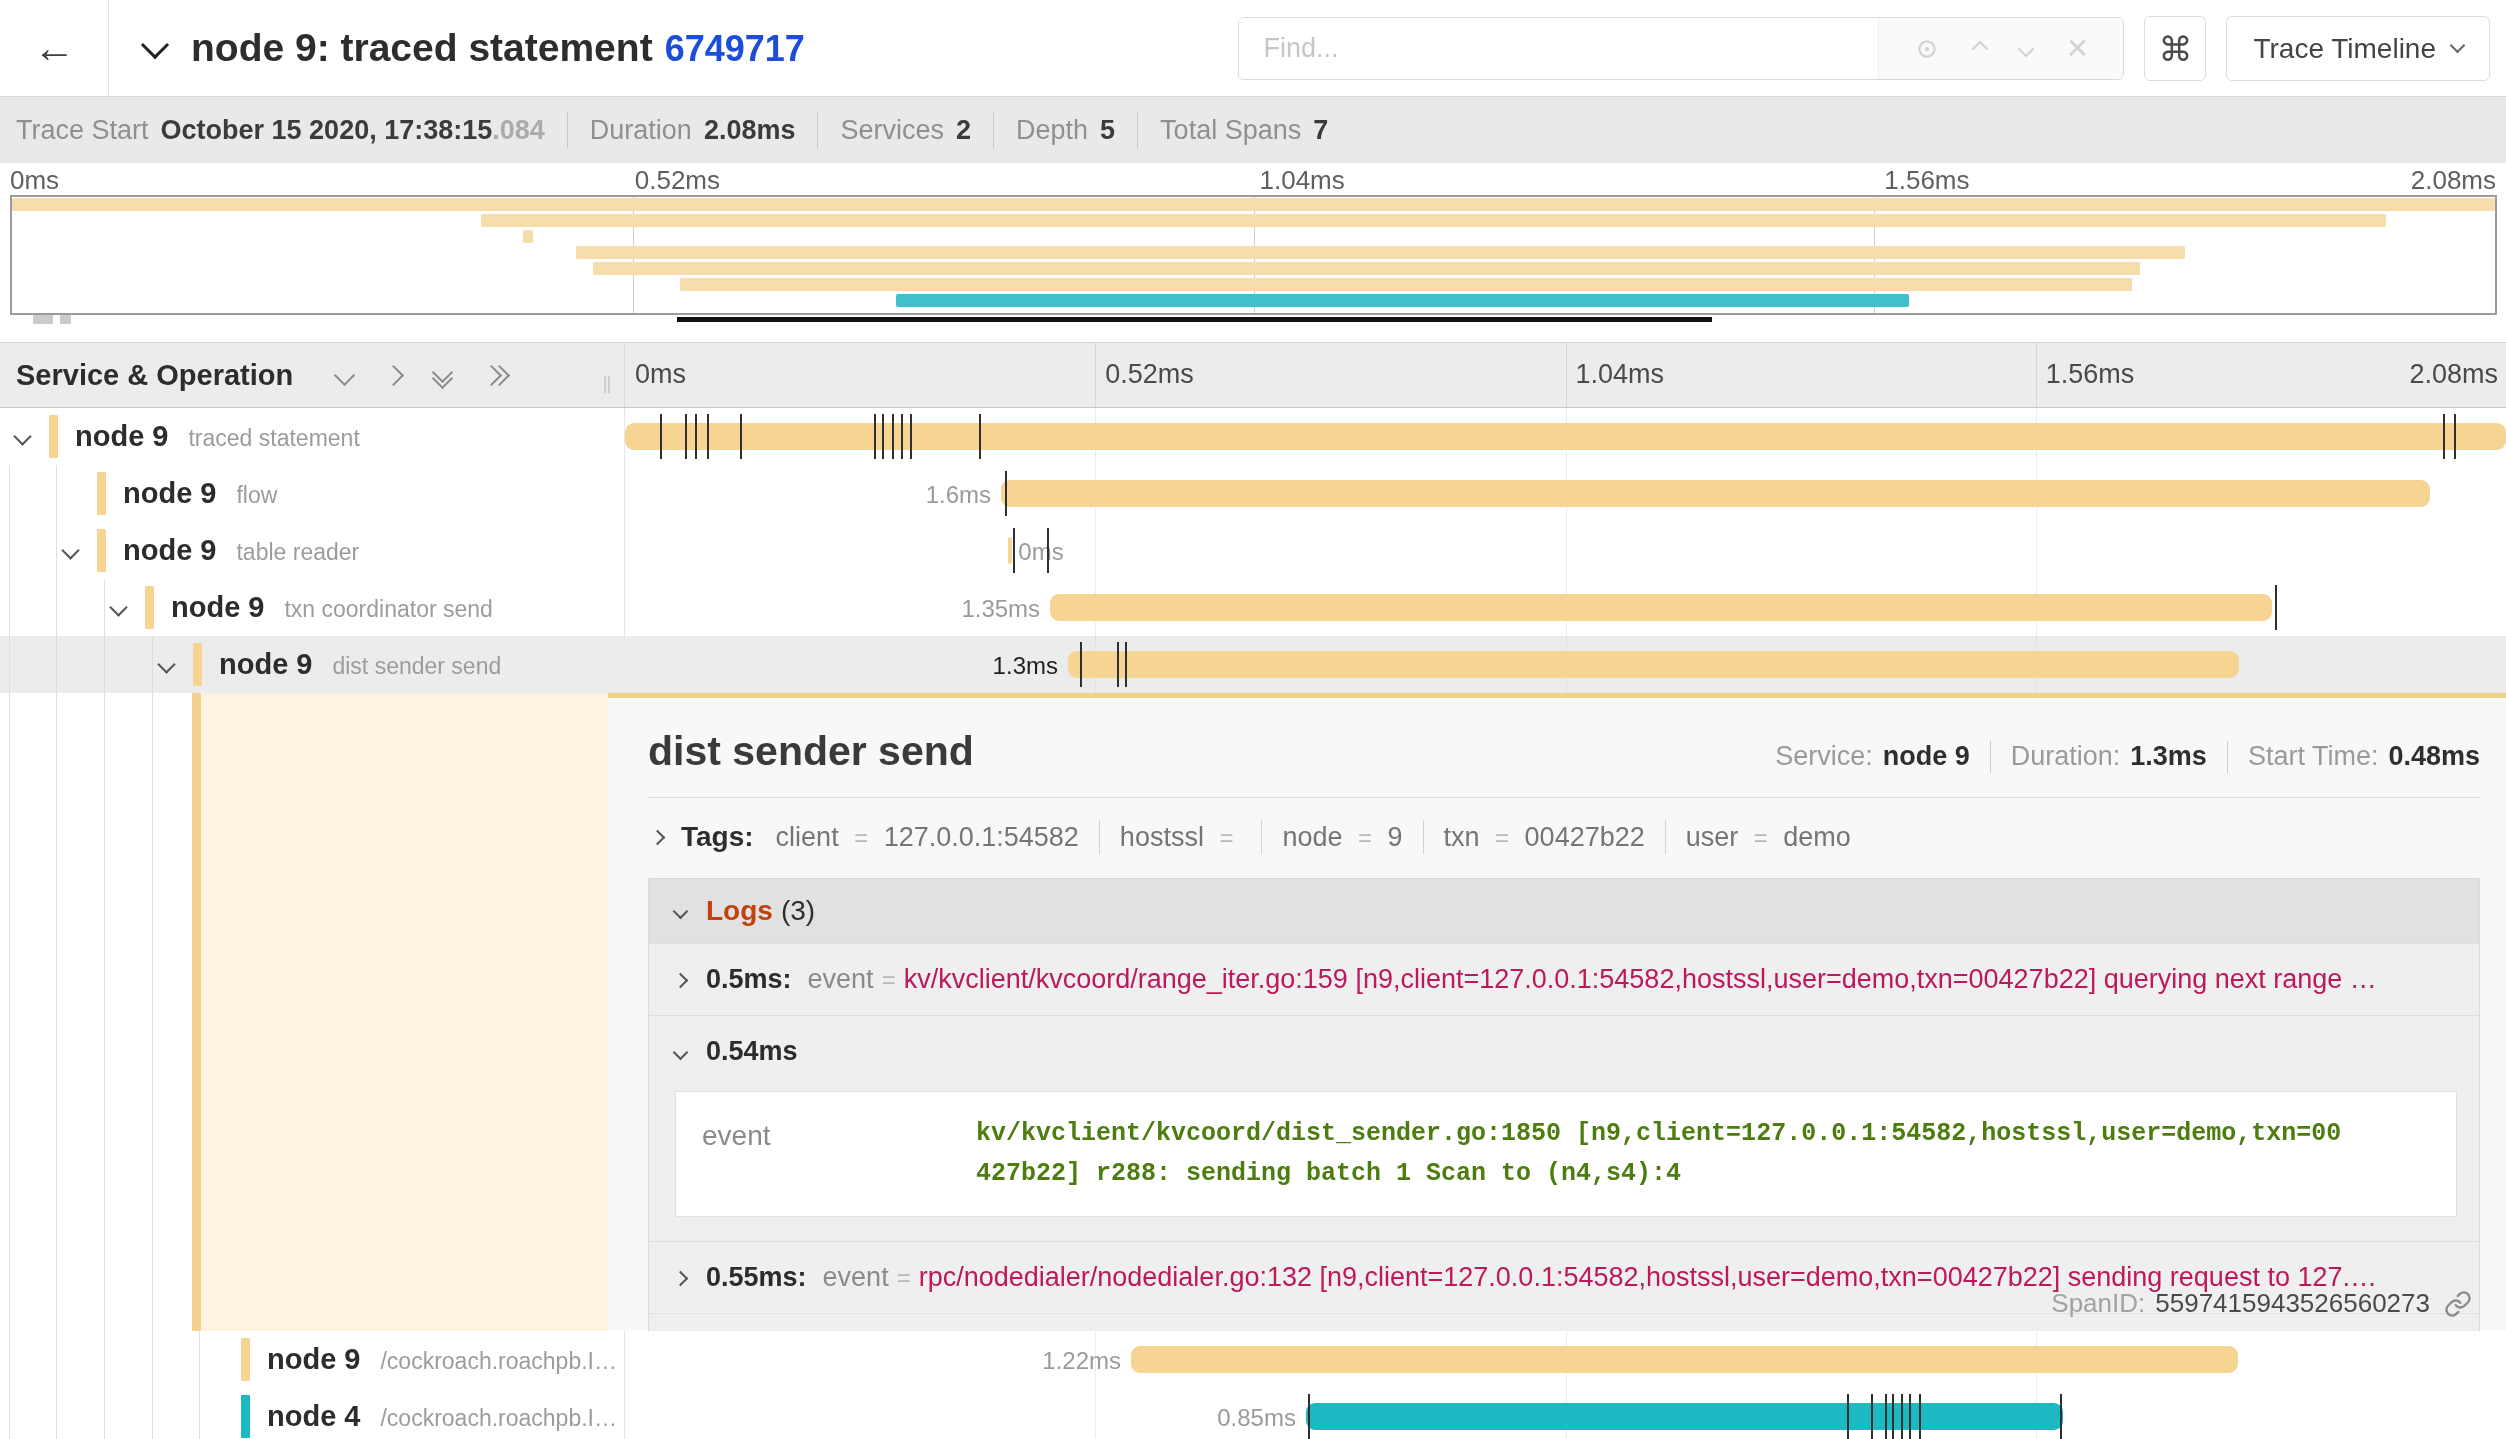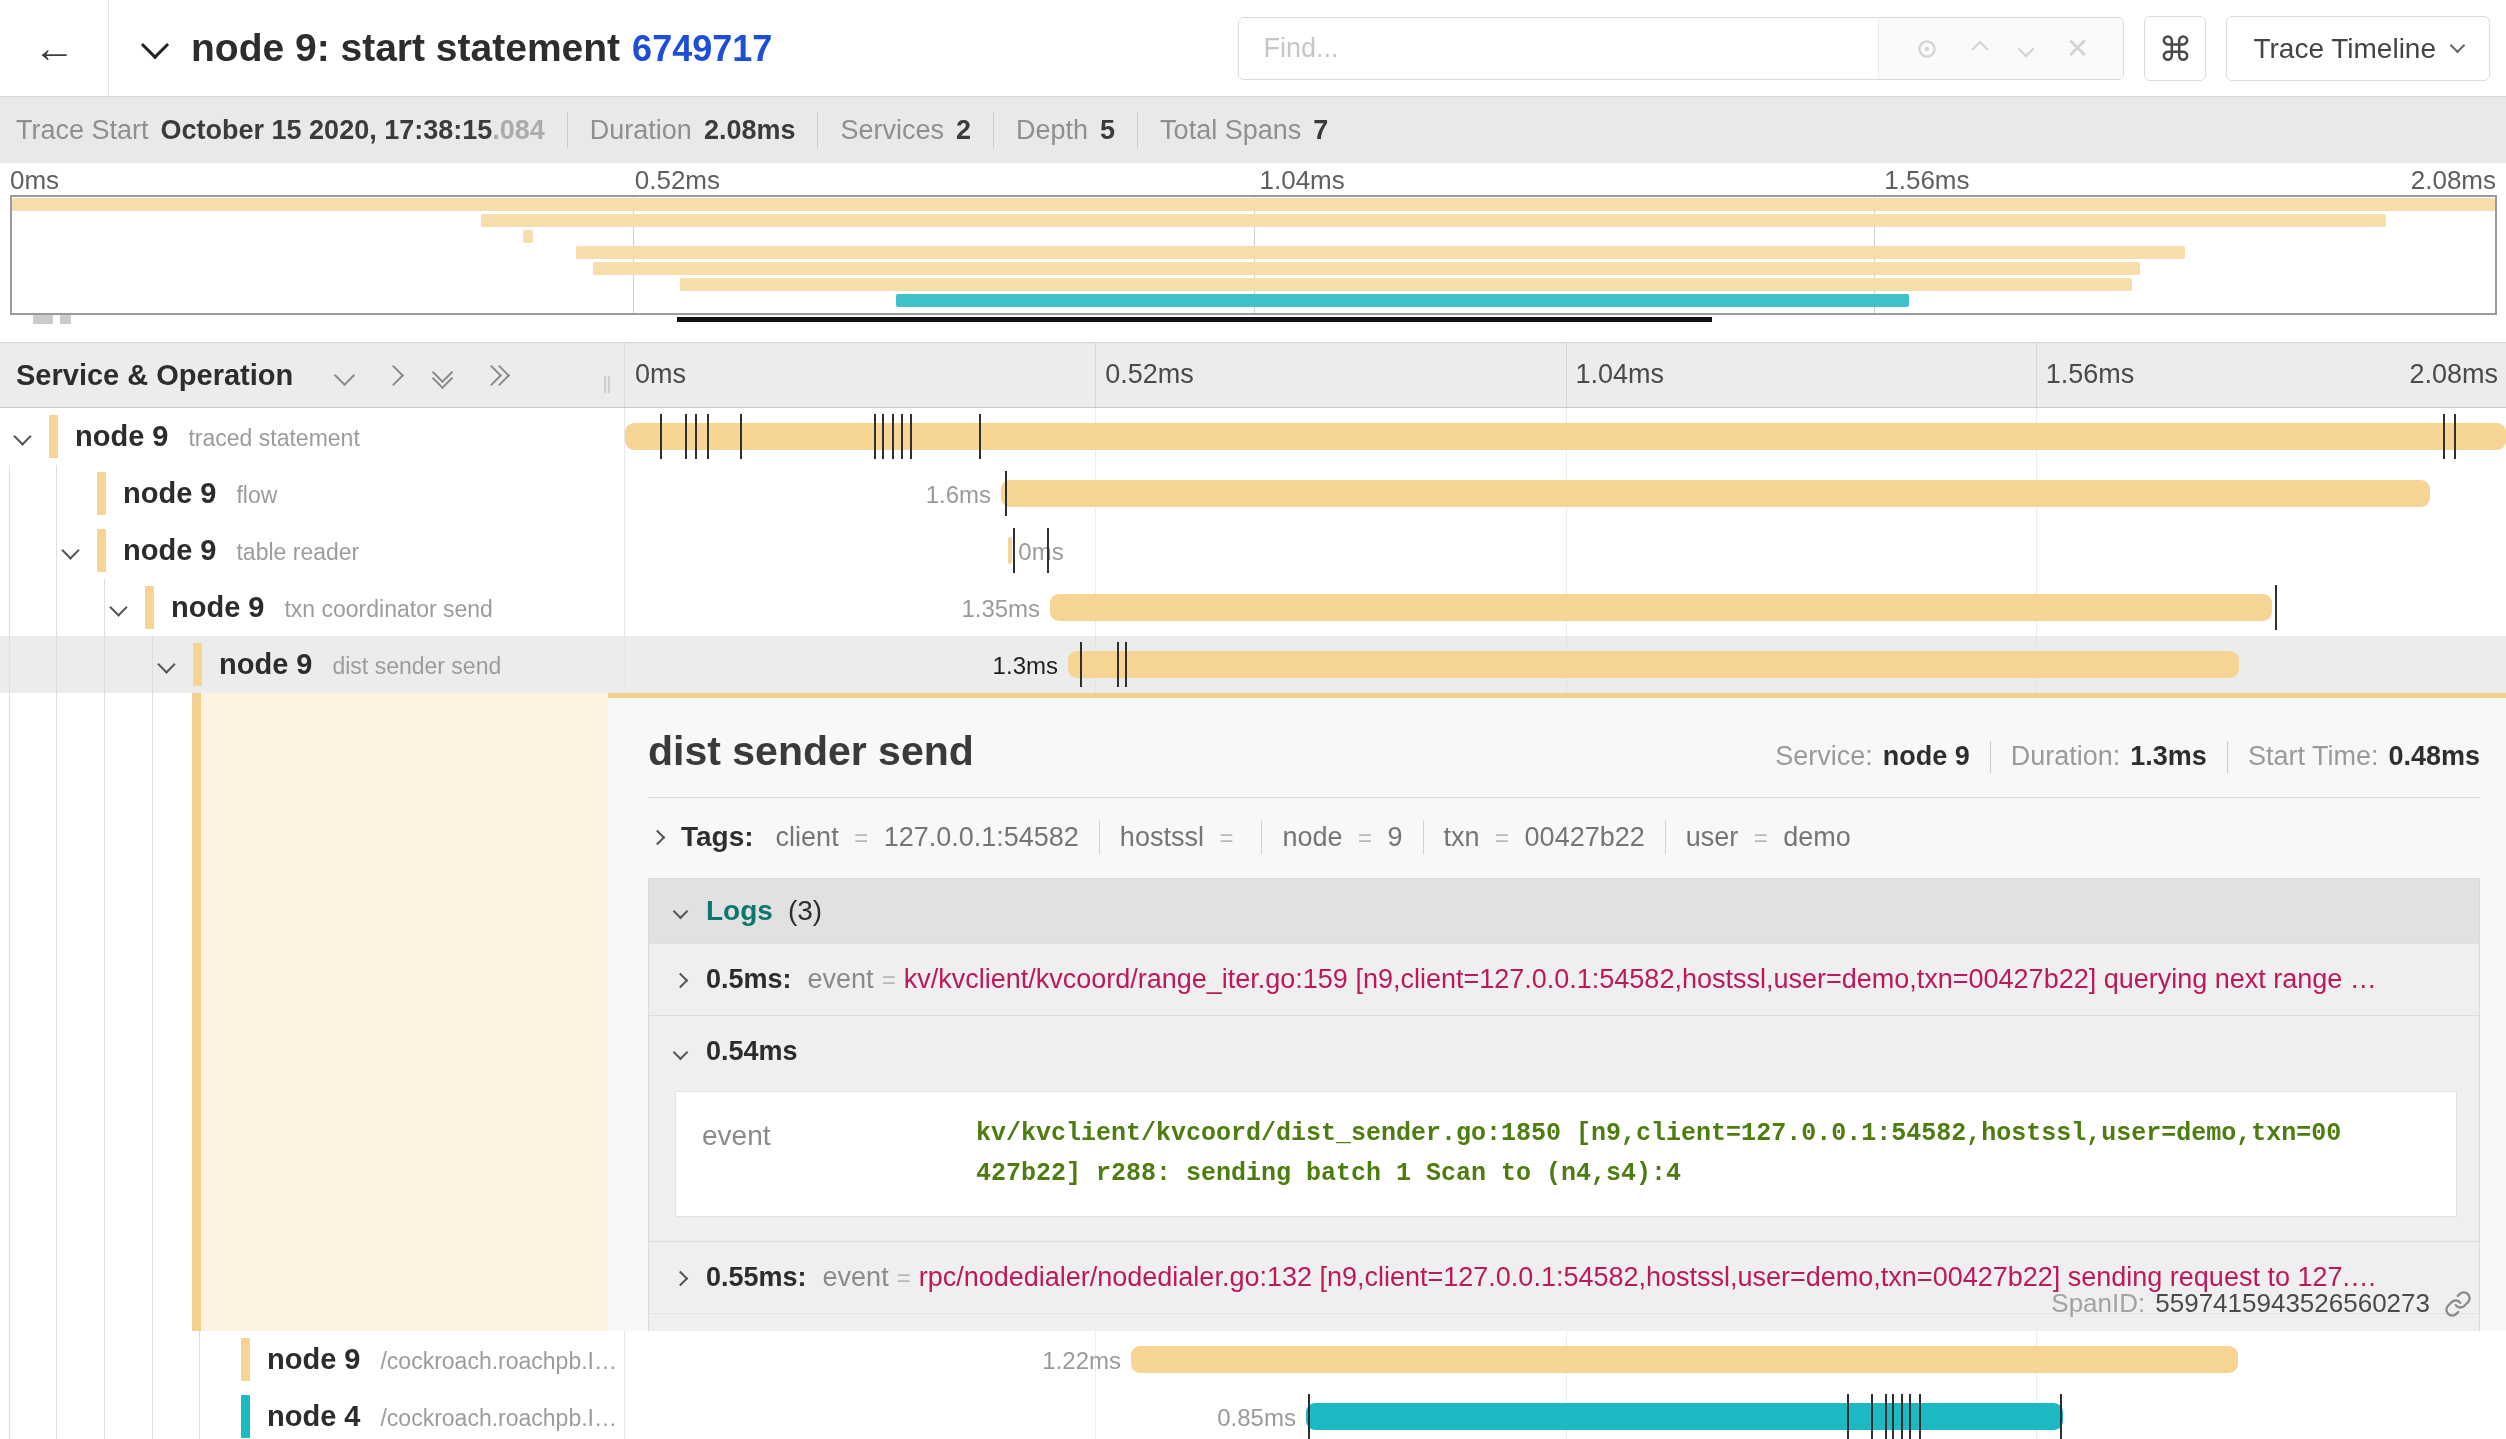--- a/index.html
+++ b/index.html
@@ -104,21 +104,21 @@
   .pm-sep { width:1px; height:32px; background:#ccc; margin:0 20px; align-self:center; }
   .panel-divider { border-bottom:1px solid #dcdcdc; margin-top:22px; }
   .tags-row { display:flex; align-items:center; padding:22px 0 20px 4px; font-size:27px; }
   .tags-chev { width:11px; height:11px; color:#555; margin-right:18px; }
   .tags-label { font-weight:bold; color:#2e2e2e; margin-right:22px; font-size:28px; }
   .tag-item { color:#757575; white-space:nowrap; }
   .tag-eq { color:#b8b8b8; margin:0 8px; font-size:24px; }
   .tag-sep { width:1px; height:34px; background:#d2d2d2; margin:0 20px; }
   .logs-box { background:#efefef; border:1px solid #dadada; margin-top:4px; }
   .logs-header { background:#e1e1e1; padding:16px 0 16px 26px; font-size:28px; display:flex; align-items:center; cursor:pointer; }
-  .logs-title { font-weight:bold; color:#0f766e; margin-right:15px; }
+  .logs-title { font-weight:bold; color:#c2410c; margin-right:8px; }
   .logs-count { color:#2e2e2e; }
   .log-chev { width:11px; height:11px; color:#555; margin-right:20px; }
   .log-entry { padding:20px 20px 20px 26px; font-size:27px; border-top:1px solid #ddd;
     display:flex; align-items:baseline; white-space:nowrap; overflow:hidden; cursor:pointer; }
   .log-entry .log-chev { position:relative; top:-2px; }
   .log-time { font-weight:bold; color:#2c2c2c; margin-right:16px; }
   .log-key { color:#8a8a8a; }
   .log-eq { color:#b8b8b8; margin:0 8px; font-size:24px; }
   .log-msg { color:#be185d; }
   .event-box { background:#fff; border:1px solid #e2e2e2; margin:0 22px 24px 26px; display:flex; padding:22px 0; }
@@ -133,21 +133,21 @@
 </style>
 </head>
 <body>
 
 <div class="header">
   <div class="back-btn">
     <span>←</span>
   </div>
   <div class="title-wrap">
     <span class="chev down title-chev"></span>
-    <span class="page-title">node 9: start statement</span>
+    <span class="page-title">node 9: traced statement</span>
     <span class="trace-id">6749717</span>
   </div>
   <div class="header-right">
     <div class="find-box">
       <input class="find-input" placeholder="Find..." style="">
       <div class="find-suffix">
         <span class="sfx-icon">
           <svg width="26" height="26" viewBox="0 0 24 24" fill="none" stroke="currentColor" stroke-width="2">
             <circle cx="12" cy="12" r="7"></circle>
               <circle cx="12" cy="12" r="2" fill="currentColor" stroke="none"></circle>

